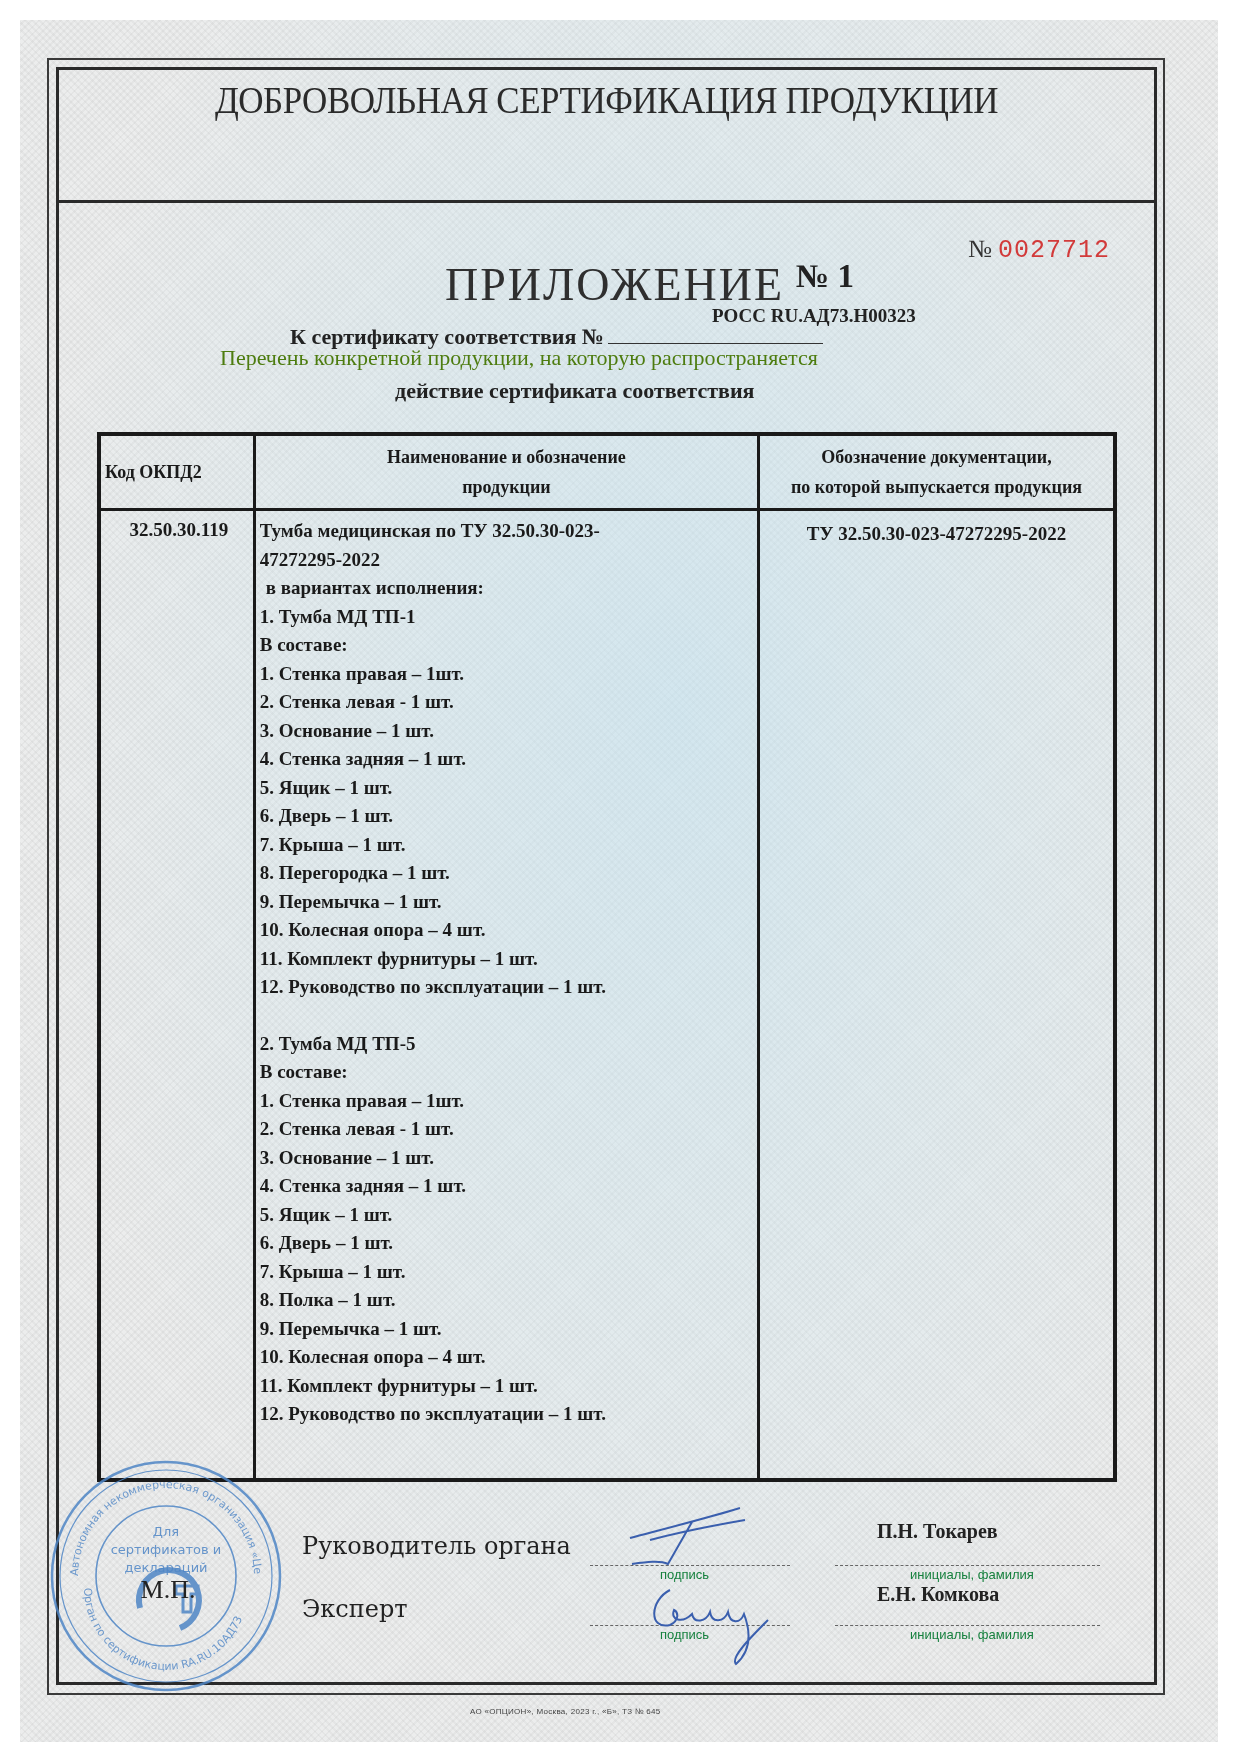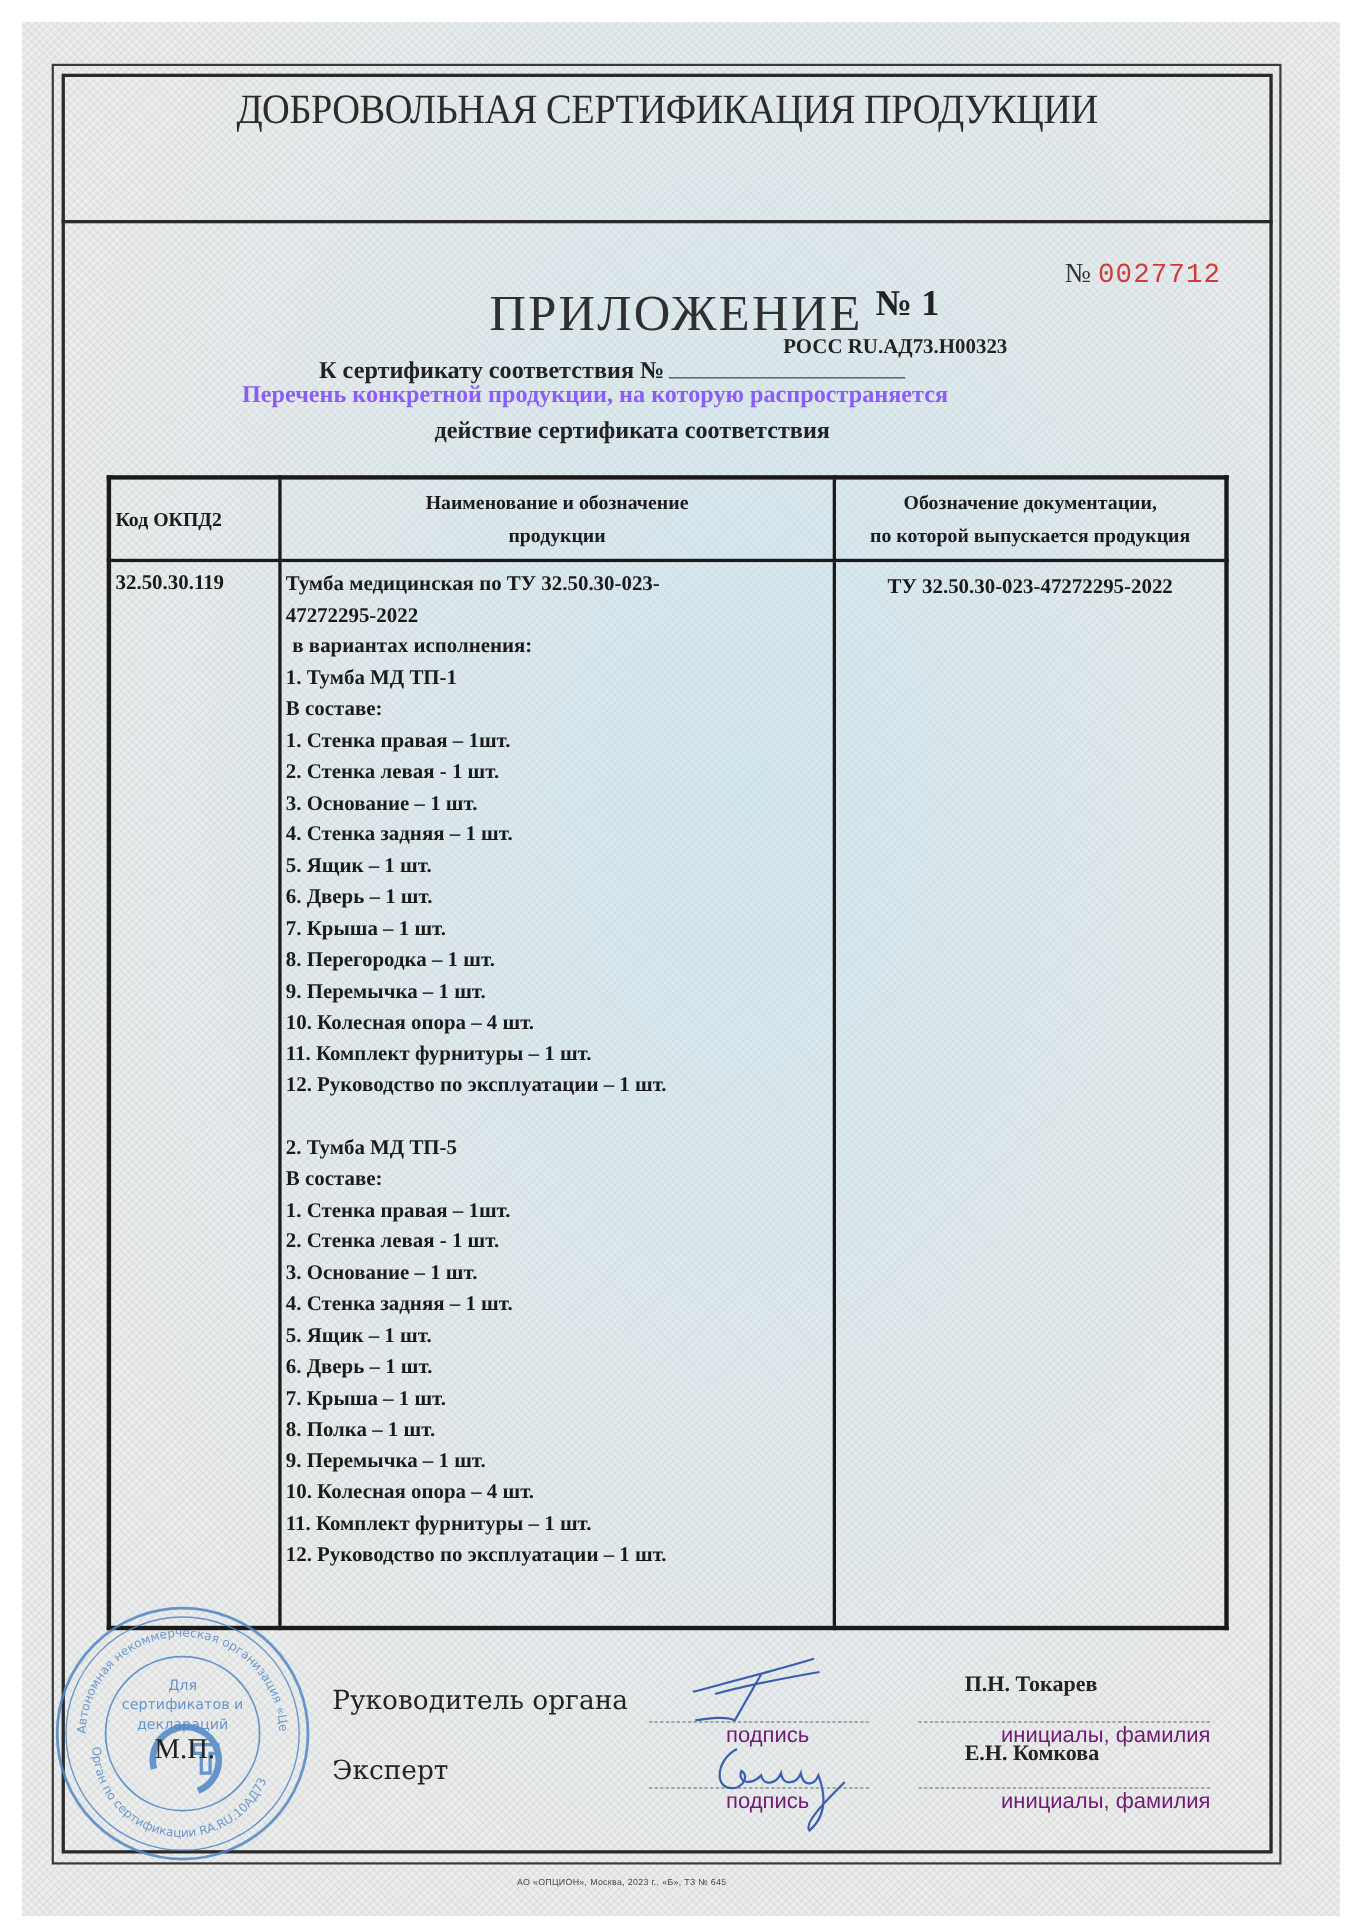--- a/index.html
+++ b/index.html
@@ -27,43 +27,43 @@
     transform:scaleX(0.92);
   }
   .serial { position:absolute; left:968px; top:235px; font-size:25px; color:#333; font-family:"Liberation Serif", serif; }
   .serial .num { color:#d23a3a; font-family:"Liberation Mono", monospace; font-size:25px; letter-spacing:1px; }
 
   .app-title { position:absolute; left:445px; top:258px; font-size:46px; letter-spacing:2px; color:#2f2f2f; }
   .app-num { position:absolute; left:796px; top:258px; font-size:33px; font-weight:bold; color:#222; }
   .cert-code { position:absolute; left:712px; top:305px; font-size:19px; font-weight:bold; color:#222; }
   .line1 { position:absolute; left:290px; top:324px; font-size:22px; font-weight:bold; color:#222; }
   .line1 .blank { display:inline-block; width:215px; border-bottom:1px solid #333; height:18px; vertical-align:baseline; margin-left:4px; }
-  .line2 { position:absolute; left:220px; top:345px; font-size:22px; font-weight:bold; color:#8b5cf6; }
+  .line2 { position:absolute; left:220px; top:345px; font-size:22px; font-weight:normal; color:#4d7c0f; }
   .line3 { position:absolute; left:395px; top:378px; font-size:22px; font-weight:bold; color:#222; }
 
   table.spec {
     position:absolute; left:97px; top:432px; width:1020px; height:1050px;
     border-collapse:collapse; border:4px solid #1a1a1a;
     font-size:19px; color:#1a1a1a;
   }
   table.spec td, table.spec th { border:3px solid #1a1a1a; vertical-align:top; padding:0; }
   table.spec th { font-weight:normal; font-size:18px; height:72px; vertical-align:middle; }
   .c1 { width:148px; } .c2 { width:499px; } .c3 { width:354px;margin-left:18px; }
   th.c1 { text-align:left; padding-left:4px !important; font-weight:bold !important; }
   th.c2, th.c3 { text-align:center; line-height:30px; font-weight:bold !important; }
-  td.code { font-weight:bold; padding:8px 0 0 4px !important; }
+  td.code { font-weight:bold; padding:8px 0 0 4px !important;text-align:center; }
   td.name { font-weight:bold; padding:6px 0 0 4px !important; line-height:28.5px; }
   td.docs { text-align:center; font-weight:bold; padding:12px 0 0 0 !important; }
   .name .indent { padding-left:6px; }
   .name .gap { height:28px; }
 
   .stamp { position:absolute; left:48px; top:1458px; width:236px; height:236px; }
   .sig-label { position:absolute; font-size:24px; color:#222; font-family:"DejaVu Serif", serif; }
   .sig-line { position:absolute; height:0; border-top:1px dashed #666; }
-  .small-cap { position:absolute; font-family:"Liberation Sans", sans-serif; font-size:20px; color:#701a75; }
+  .small-cap { position:absolute; font-family:"Liberation Sans", sans-serif; font-size:13px; color:#15803d; }
   .person { position:absolute; font-size:20px; font-weight:bold; color:#222; }
   .footer-note { position:absolute; left:470px; top:1707px; font-family:"Liberation Sans", sans-serif; font-size:8px; color:#444; letter-spacing:0.3px; }
   svg.signature { position:absolute; }
 </style>
 </head>
 <body>
 
 <div class="paper"></div>
 <div class="frame-outer"></div>
 <div class="frame-inner"></div>

